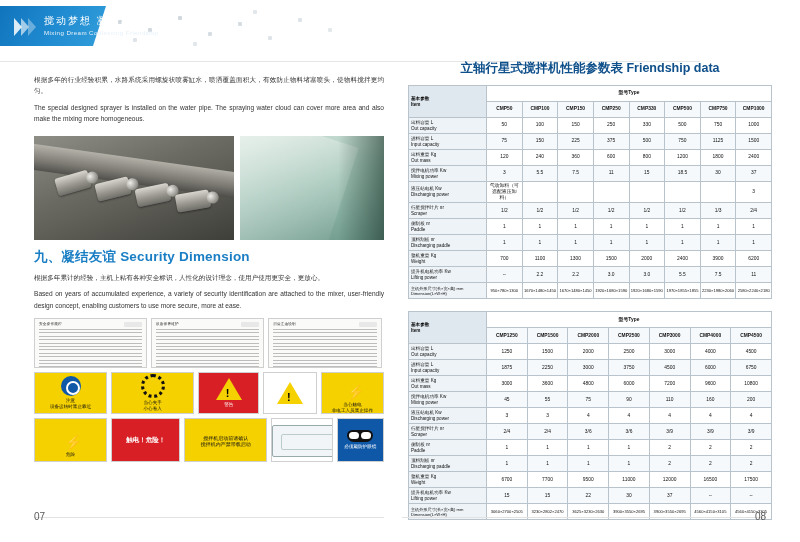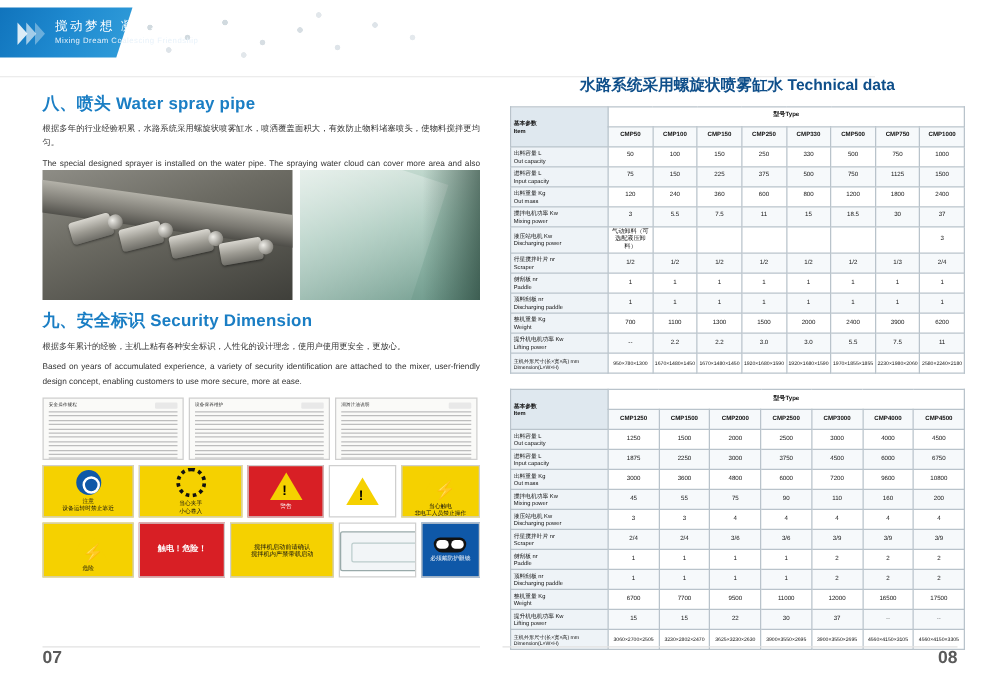--- a/index.html
+++ b/index.html
@@ -180,21 +180,21 @@
     text-align:left;padding-left:2px;width:74px;background:#eef3f7;font-size:4.6px;
   }
   table.spec .typehdr{background:#dfe8ef;font-weight:bold;}
   table.spec tr:nth-child(even) td:not(.lead){background:#f6f9fb;}
   table.spec tr:nth-child(odd) td:not(.lead){background:#ffffff;}
   table.spec .dimrow td{font-size:4.1px;}
   .tbl-gap{height:12px;}
 
   
   .pg{
-    position:absolute;bottom:9px;font-size:14px;color:#5a5a5a;font-weight:bold;
+    position:absolute;bottom:20px;font-size:10px;color:#5a5a5a;font-weight:normal;
   }
   .pg.l{left:34px;}
   .pg.r{right:34px;}
   .foot-rule-l{position:absolute;left:34px;bottom:24px;width:350px;height:1px;background:#e2e2e2;}
   .foot-rule-r{position:absolute;right:34px;bottom:24px;width:364px;height:1px;background:#e2e2e2;}
 </style>
 </head>
 <body>
 
 <div class="page">
@@ -206,45 +206,41 @@
         <span></span>
         <span></span>
         <span></span>
       </div>
     <div class="hdr-slogan-cn">搅动梦想 凝结友谊</div>
     <div class="hdr-slogan-en">Mixing  Dream  Coalescing  Friendship</div>
     <div class="hdr-rule"></div>
   </div>
 
   <div class="left">
-    <h2 class="sec-title">
-      <span>八、喷头</span>
-      <span class="en">Water spray pipe</span>
-    </h2>
     <p class="body-cn">根据多年的行业经验积累，水路系统采用螺旋状喷雾缸水，喷洒覆盖面积大，有效防止物料堵塞喷头，使物料搅拌更均匀。</p>
     <p class="body-en">The special designed sprayer is installed on the water pipe. The spraying water cloud can cover more area and also make the mixing more homogeneous.</p>
   </div>
 
   <div class="photos">
     <div class="photo a">
       <div class="pipe"></div>
       <div class="nozzle n1"></div>
       <div class="nozzle n2"></div>
       <div class="nozzle n3"></div>
       <div class="nozzle n4"></div>
     </div>
     <div class="photo b">
       <div class="b-sheen"></div>
       <div class="b-dark"></div>
     </div>
   </div>
 
   <div class="left2">
     <h2 class="sec-title">
-      <span>九、安全标识</span>
+      <span>九、凝结友谊</span>
       <span class="en">Security Dimension</span>
     </h2>
     <p class="body-cn">根据多年累计的经验，主机上粘有各种安全标识，人性化的设计理念，使用户使用更安全，更放心。</p>
     <p class="body-en">Based on years of accumulated experience, a variety of security identification are attached to the mixer, user-friendly design concept, enabling customers to use more secure, more at ease.</p>
   </div>
 
   <div class="signs">
 
     <div class="srow">
       <div class="scell label-doc" style="width:113px;height:50px">
@@ -346,21 +342,21 @@
       </div>
       <div class="scell warn blue" style="width:48px;height:44px">
         <div class="glass"></div>
         <div class="warn-cn">必须戴防护眼镜</div>
       </div>
     </div>
 
   </div>
 
   <div class="right">
-    <h2 class="rtitle">水路系统采用螺旋状喷雾缸水  Technical data</h2>
+    <h2 class="rtitle">立轴行星式搅拌机性能参数表  Friendship data</h2>
     <table class="spec" id="tbl1">
         <tbody>
           <tr>
             <td class="lead typehdr" rowspan="2">基本参数<br>Item</td>
             <td class="typehdr" colspan="8">型号Type</td>
           </tr>
           <tr>
             <td class="typehdr">CMP50</td>
             <td class="typehdr">CMP100</td>
             <td class="typehdr">CMP150</td>

